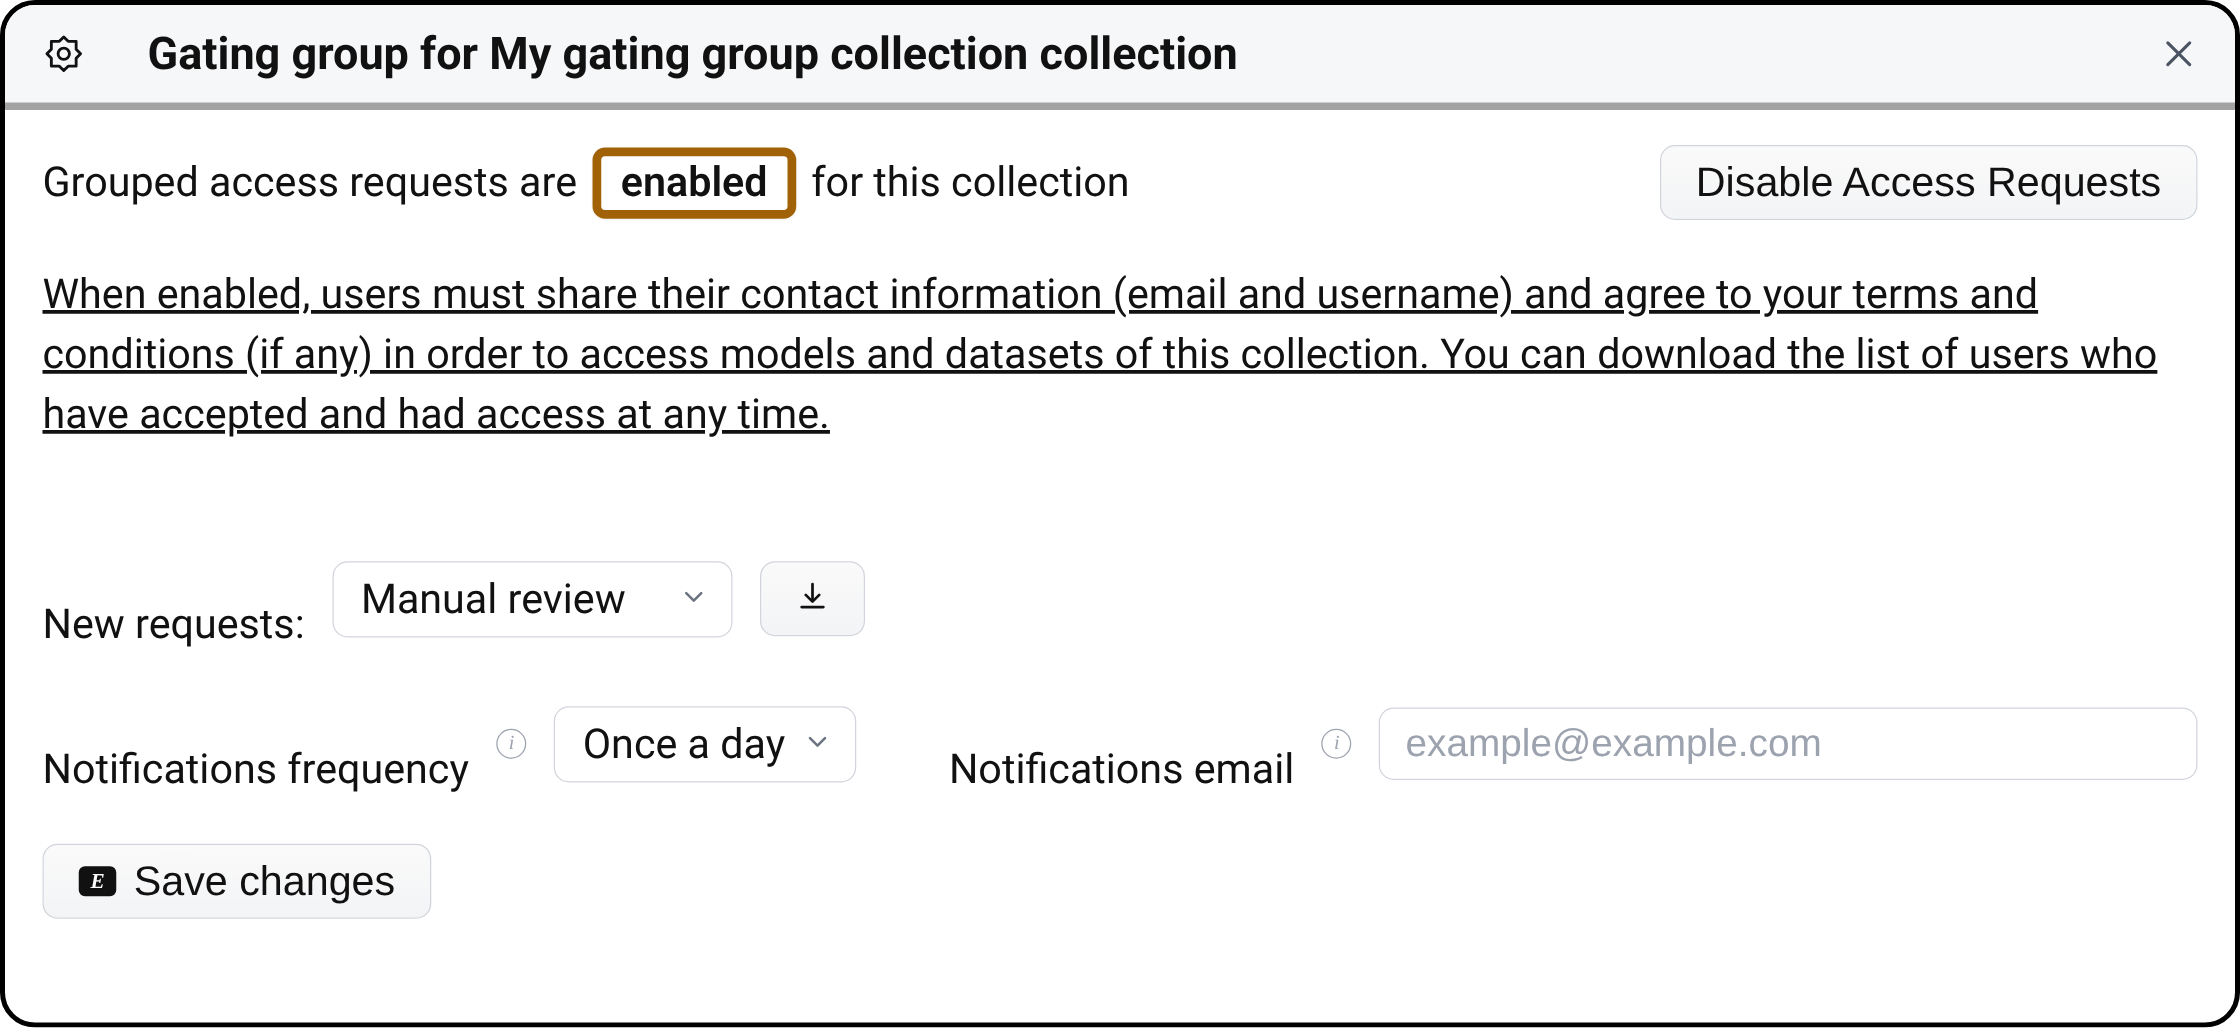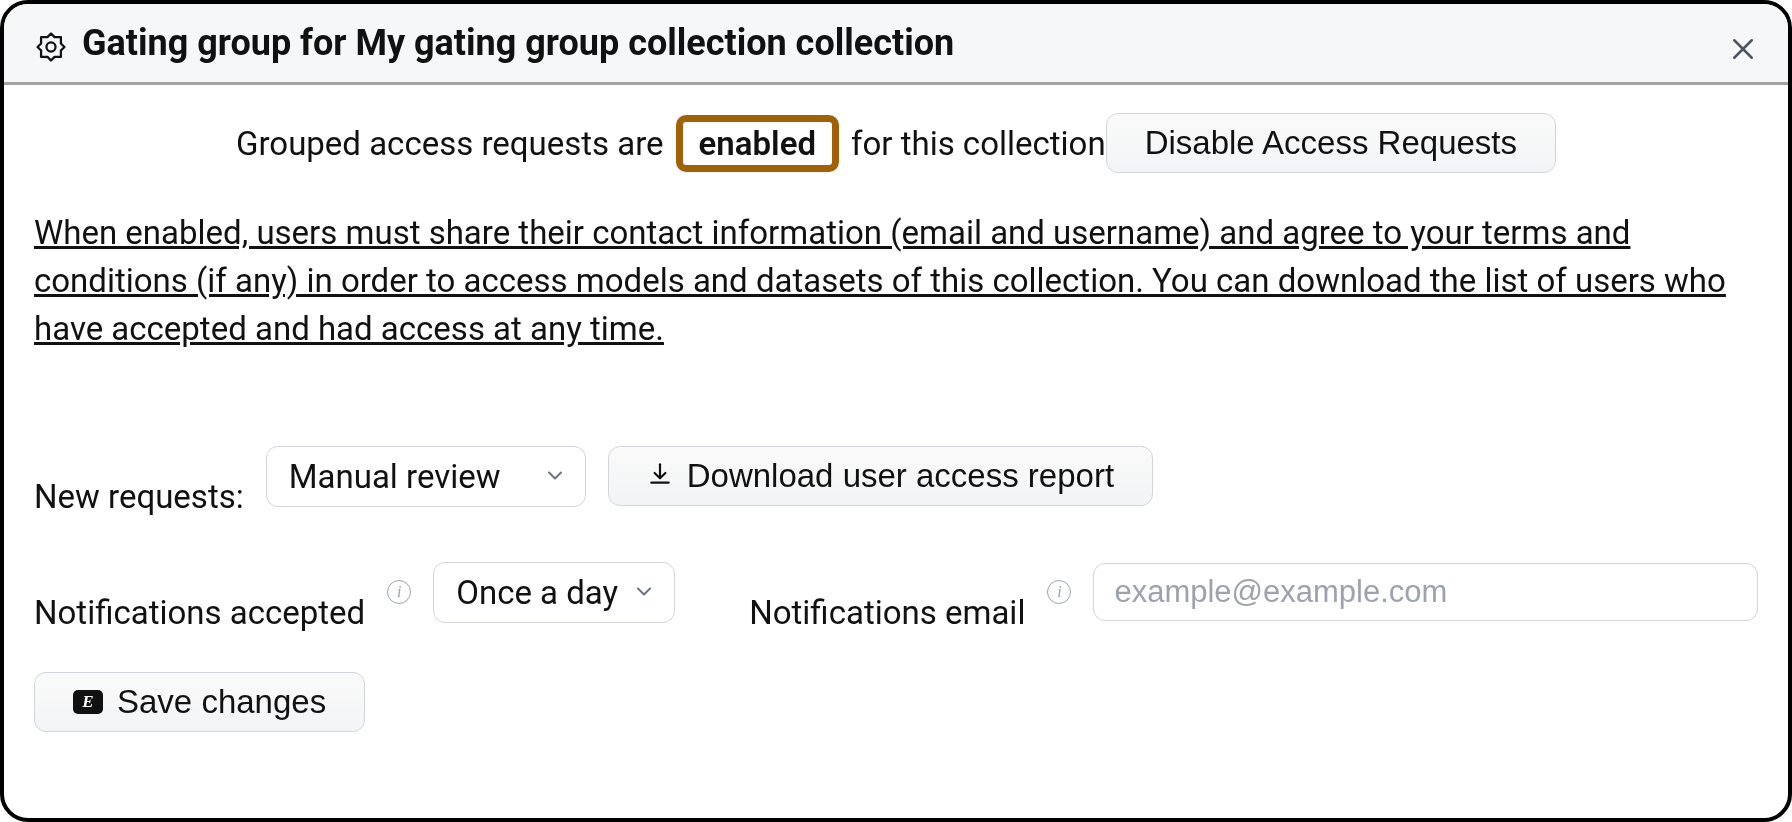--- a/index.html
+++ b/index.html
@@ -16,24 +16,25 @@
     height: 822px;
     border: 4px solid #000;
     border-radius: 28px;
     background: #fff;
     display: flex;
     flex-direction: column;
     overflow: hidden;
   }
   .modal-header {
     display: flex;
-    align-items: flex-end;
+    align-items: center;
     padding: 18px 30px 18px 30px;
     background: #f6f7f8;
-    border-bottom: 3px solid #a3a3a3;
+    border-bottom: 6px solid #a3a3a3;
+    gap: 36px;
   }
   .modal-header .icon-slot {
     display: flex;
     align-items: center;
     justify-content: center;
     margin-right: 14px;
   }
   .modal-title {
     font-size: 36px;
     font-weight: 700;
@@ -48,42 +49,42 @@
   }
   .modal-body {
     padding: 28px 30px 30px 30px;
     display: flex;
     flex-direction: column;
     gap: 36px;
   }
   .status-row {
     display: flex;
     align-items: center;
-    justify-content: center;
+    justify-content: space-between;
   }
   .status-text {
     font-size: 33px;
     color: #111;
     display: flex;
     align-items: center;
     gap: 12px;
     flex-wrap: wrap;
   }
   .badge {
     display: inline-block;
     border: 7px solid #a16207;
     border-radius: 10px;
     padding: 2px 16px;
     font-weight: 600;
     font-size: 33px;
     box-shadow: 0 1px 2px rgba(0,0,0,0.05);
   }
   .btn {
     font-size: 33px;
-    padding: 10px 38px;
+    padding: 10px 28px;
     border: 1px solid #d1d5db;
     border-radius: 12px;
     background: linear-gradient(#fafafa, #f3f4f6);
     cursor: pointer;
     color: #111;
     display: inline-flex;
     align-items: center;
     gap: 14px;
     white-space: nowrap;
   }
@@ -211,26 +212,25 @@
         </span>
       </div>
       <button class="btn">
         <span>
           <svg width="26" height="26" viewBox="0 0 24 24" fill="none" stroke="#111" stroke-width="2" stroke-linecap="round" stroke-linejoin="round">
             <path d="M12 3 L12 15"></path>
               <polyline points="7 11 12 16 17 11"></polyline>
               <path d="M4 20 H20"></path>
           </svg>
         </span>
-        <span>Download user access report</span>
       </button>
     </div>
 
     <div class="controls-row">
-      <span class="label-text">Notifications accepted</span>
+      <span class="label-text">Notifications frequency</span>
       <span class="info-icon">i</span>
       <div class="select" style="min-width:210px;text-align:center;">
         <span>Once a day</span>
         <span class="chev">
           <svg width="24" height="24" viewBox="0 0 24 24" fill="none" stroke="currentColor" stroke-width="2" stroke-linecap="round" stroke-linejoin="round">
               <polyline points="6 9 12 15 18 9"></polyline>
             </svg>
         </span>
       </div>
       <span style="width:30px"></span>

